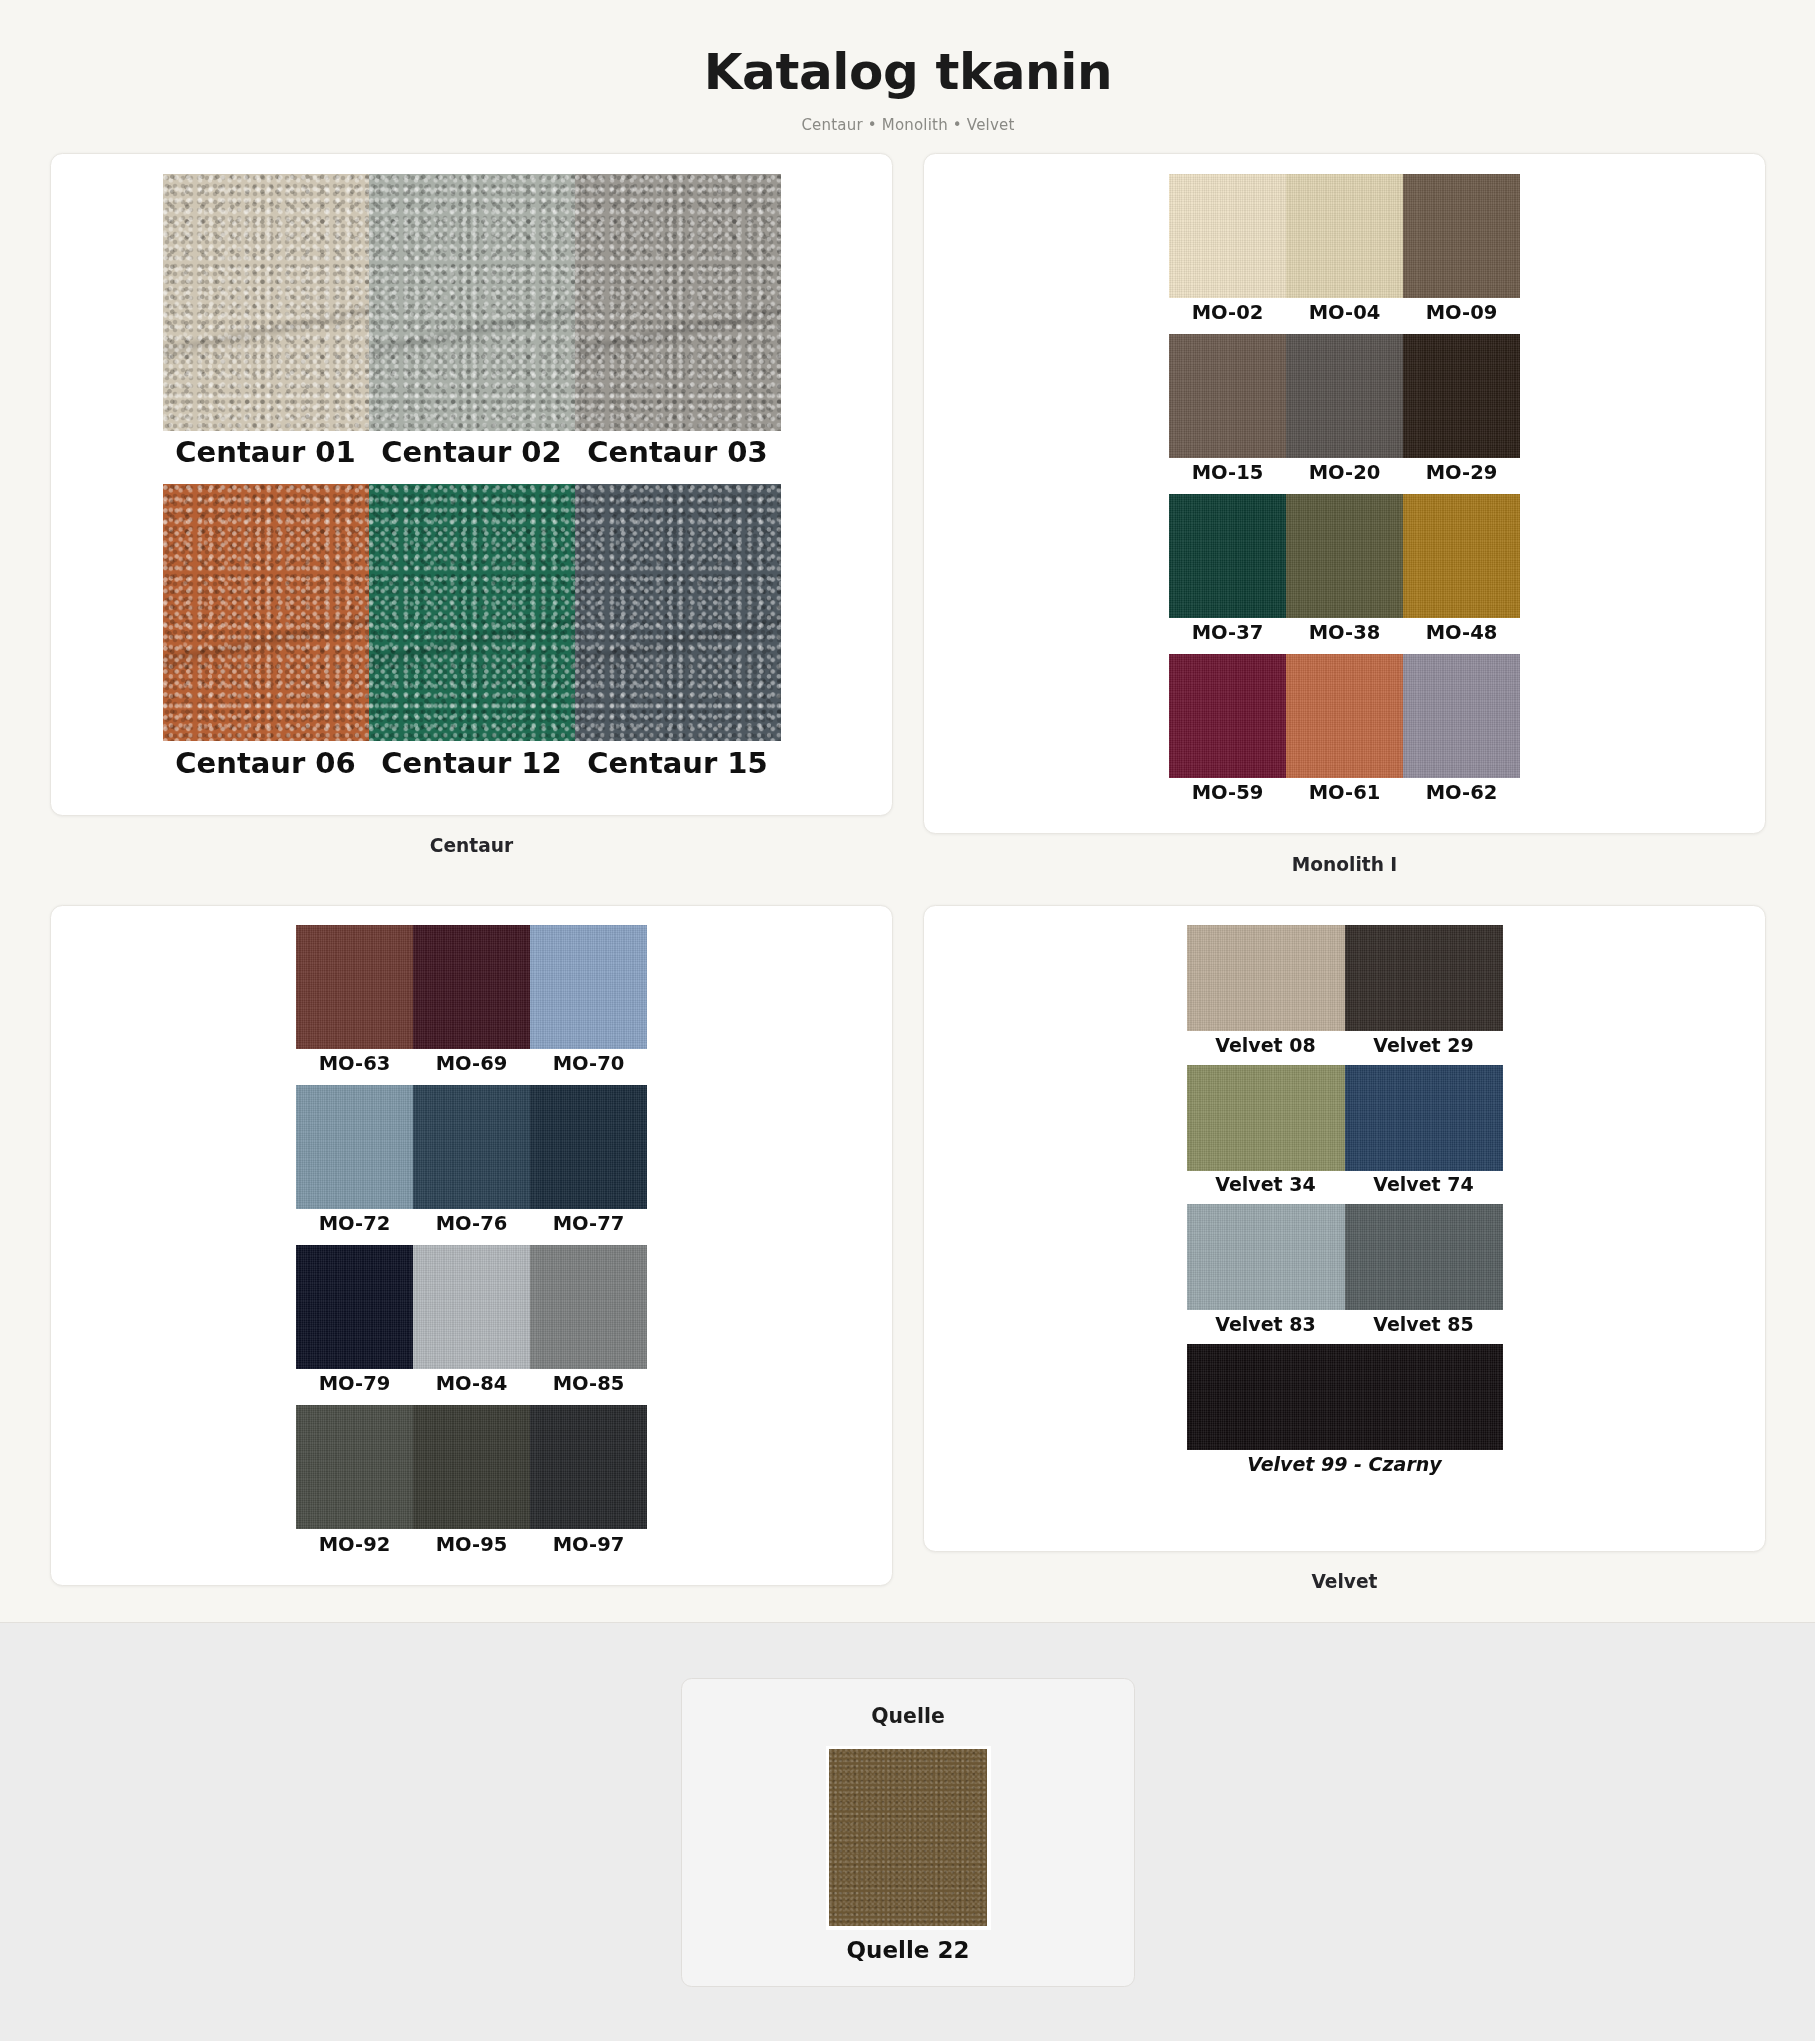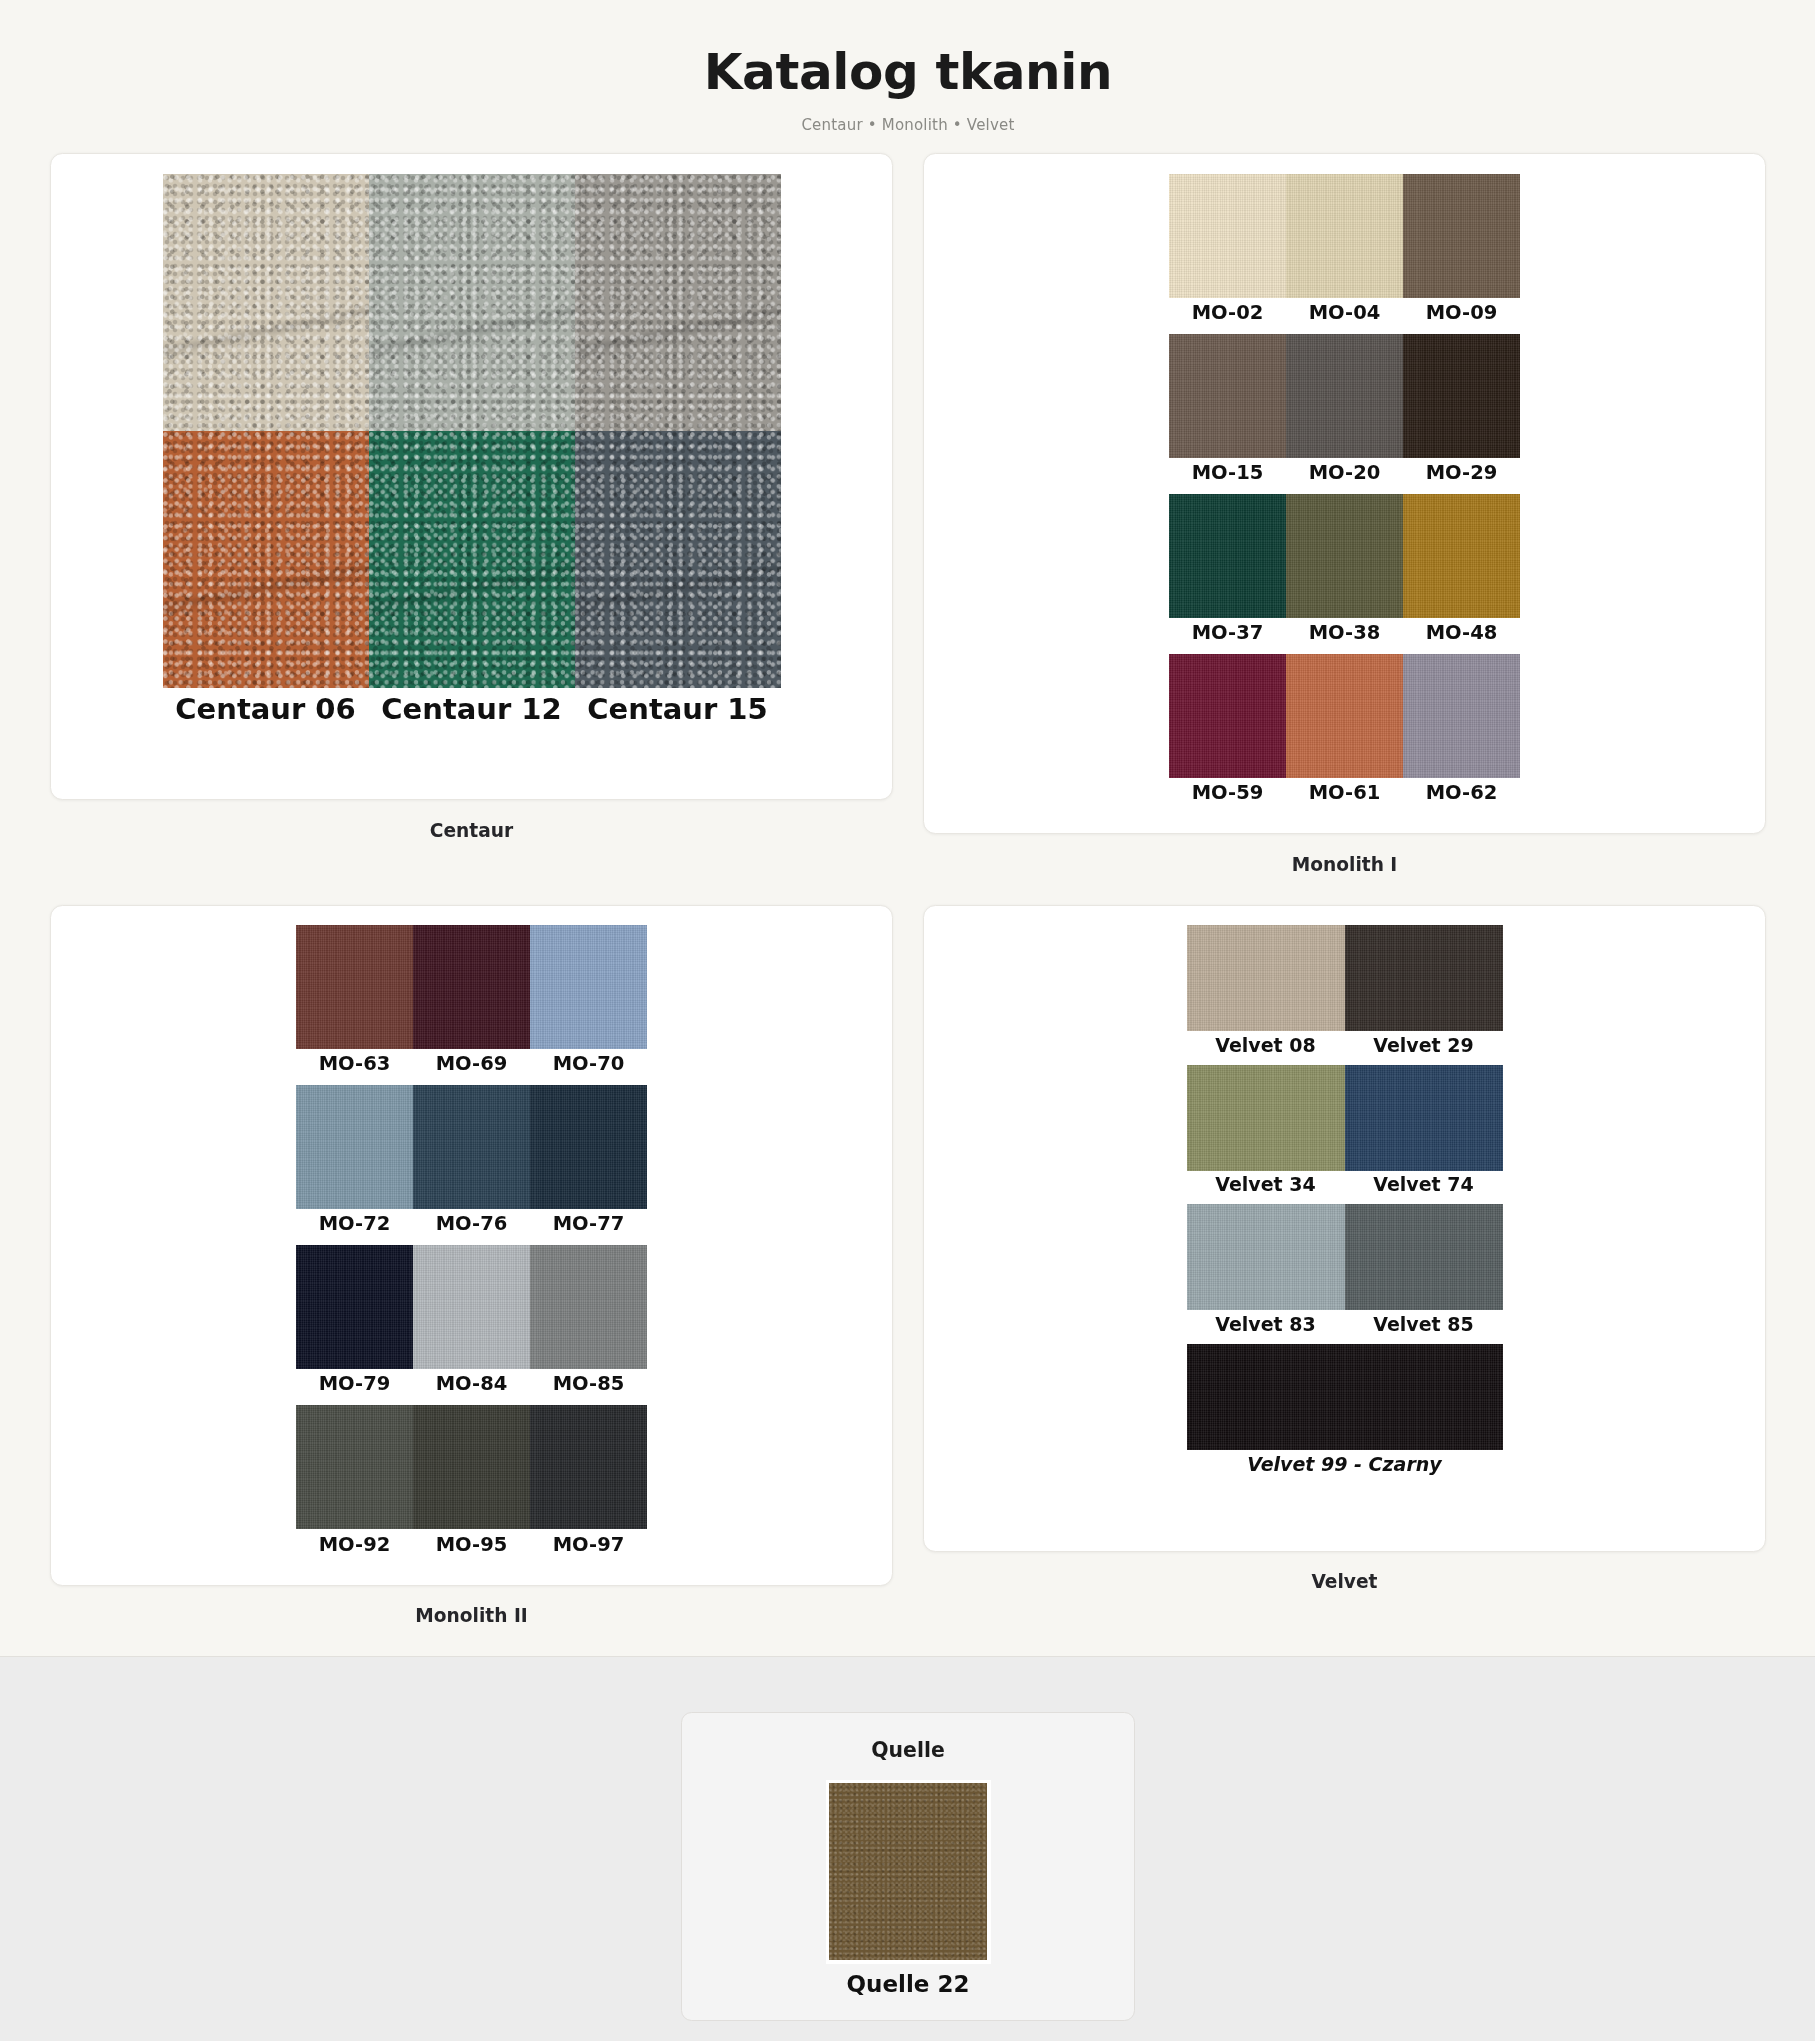--- a/index.html
+++ b/index.html
@@ -159,20 +159,25 @@
 
 <div class="grid" id="grid">
     <div class="collection centaur">
       <div class="card">
         <div class="card-inner">
           <div class="row">
             <span class="tile tex boucle" style="background: rgb(207, 198, 180);"></span>
             <span class="tile tex boucle" style="background: rgb(169, 175, 168);"></span>
             <span class="tile tex boucle" style="background: rgb(154, 151, 145);"></span>
           </div>
+          <div class="label-row">
+            <div class="label">Centaur 01</div>
+            <div class="label">Centaur 02</div>
+            <div class="label">Centaur 03</div>
+          </div>
           <div class="row">
             <span class="tile tex boucle" style="background: rgb(181, 95, 51);"></span>
             <span class="tile tex boucle" style="background: rgb(31, 107, 81);"></span>
             <span class="tile tex boucle" style="background: rgb(78, 88, 96);"></span>
           </div>
           <div class="label-row">
             <div class="label">Centaur 06</div>
             <div class="label">Centaur 12</div>
             <div class="label">Centaur 15</div>
           </div>
@@ -265,21 +270,20 @@
             <span class="tile tex" style="background: rgb(58, 59, 51);"></span>
             <span class="tile tex" style="background: rgb(38, 40, 43);"></span>
           </div>
           <div class="label-row">
             <div class="label">MO-92</div>
             <div class="label">MO-95</div>
             <div class="label">MO-97</div>
           </div>
         </div>
       </div>
-      <div class="collection-caption">Monolith II</div>
     </div>
     <div class="collection velvet">
       <div class="card">
         <div class="card-inner">
           <div class="row">
             <span class="tile tex" style="background: rgb(188, 173, 154);"></span>
             <span class="tile tex" style="background: rgb(51, 44, 40);"></span>
           </div>
           <div class="label-row">
             <div class="label">Velvet 08</div>

